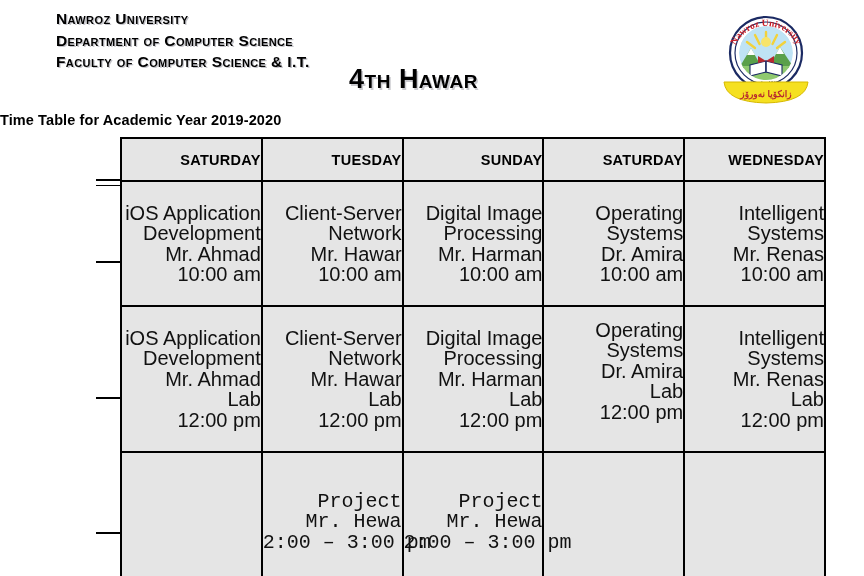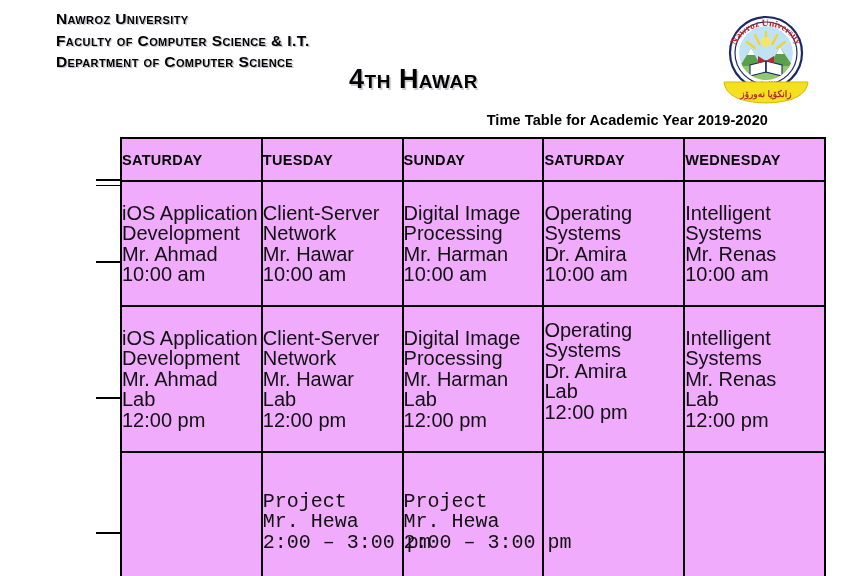--- a/index.html
+++ b/index.html
@@ -52,21 +52,21 @@
   .year-title .ordinal {
     font-size: 19px;
     text-align: center;
   }
 
   .subtitle {
     position: absolute;
     left: 0;
     top: 112px;
     width: 768px;
-    text-align: right;
+    text-align: left;
     font-family: "Liberation Sans", sans-serif;
     font-weight: bold;
     font-size: 14.5px;
     letter-spacing: 0.1px;
     white-space: nowrap;
     color: #000000;
   }
 
   
   .logo {
@@ -103,23 +103,23 @@
     position: absolute;
     left: 24px;
     top: 0;
     width: 706px;
     border-collapse: collapse;
     table-layout: fixed;
   }
   table.timetable td, table.timetable th {
     border: 2.2px solid #000000;
     padding: 0;
-    text-align: left;
+    text-align: right;
     vertical-align: middle;
-    background: #f0abfc;
+    background: #e5e5e5;
   }
   th.day-head {
     height: 41px;
     font-family: "Liberation Sans", sans-serif;
     font-weight: bold;
     font-size: 14.5px;
     letter-spacing: 0.3px;
     white-space: nowrap;
     border-bottom-width: 3.4px;
   }
@@ -139,22 +139,22 @@
   td.slot.raised .lines { position: relative; top: -8px; }
   tr.row-project td.slot .lines { position: relative; top: 3px; font-family: Liberation Mono, monospace; }
 
   .cell-line { display: block; white-space: nowrap; }
 </style>
 </head>
 <body>
 
 <div class="header-block">
   <div class="org-line">Nawroz University</div>
+  <div class="org-line">Department of Computer Science</div>
   <div class="org-line">Faculty of Computer Science &amp; I.T.</div>
-  <div class="org-line">Department of Computer Science</div>
 </div>
 
 <div class="year-title"><span>4</span><span class="ordinal">TH</span>&nbsp;<span>Hawar</span></div>
 
 <div class="subtitle">Time Table for Academic Year 2019-2020</div>
 
 <div class="logo">
   <svg viewBox="0 0 104 100" width="104" height="100">
     <defs>
       <path id="arcpath" d="M 18,54 A 34,34 0 0 1 86,54" fill="none"></path>

